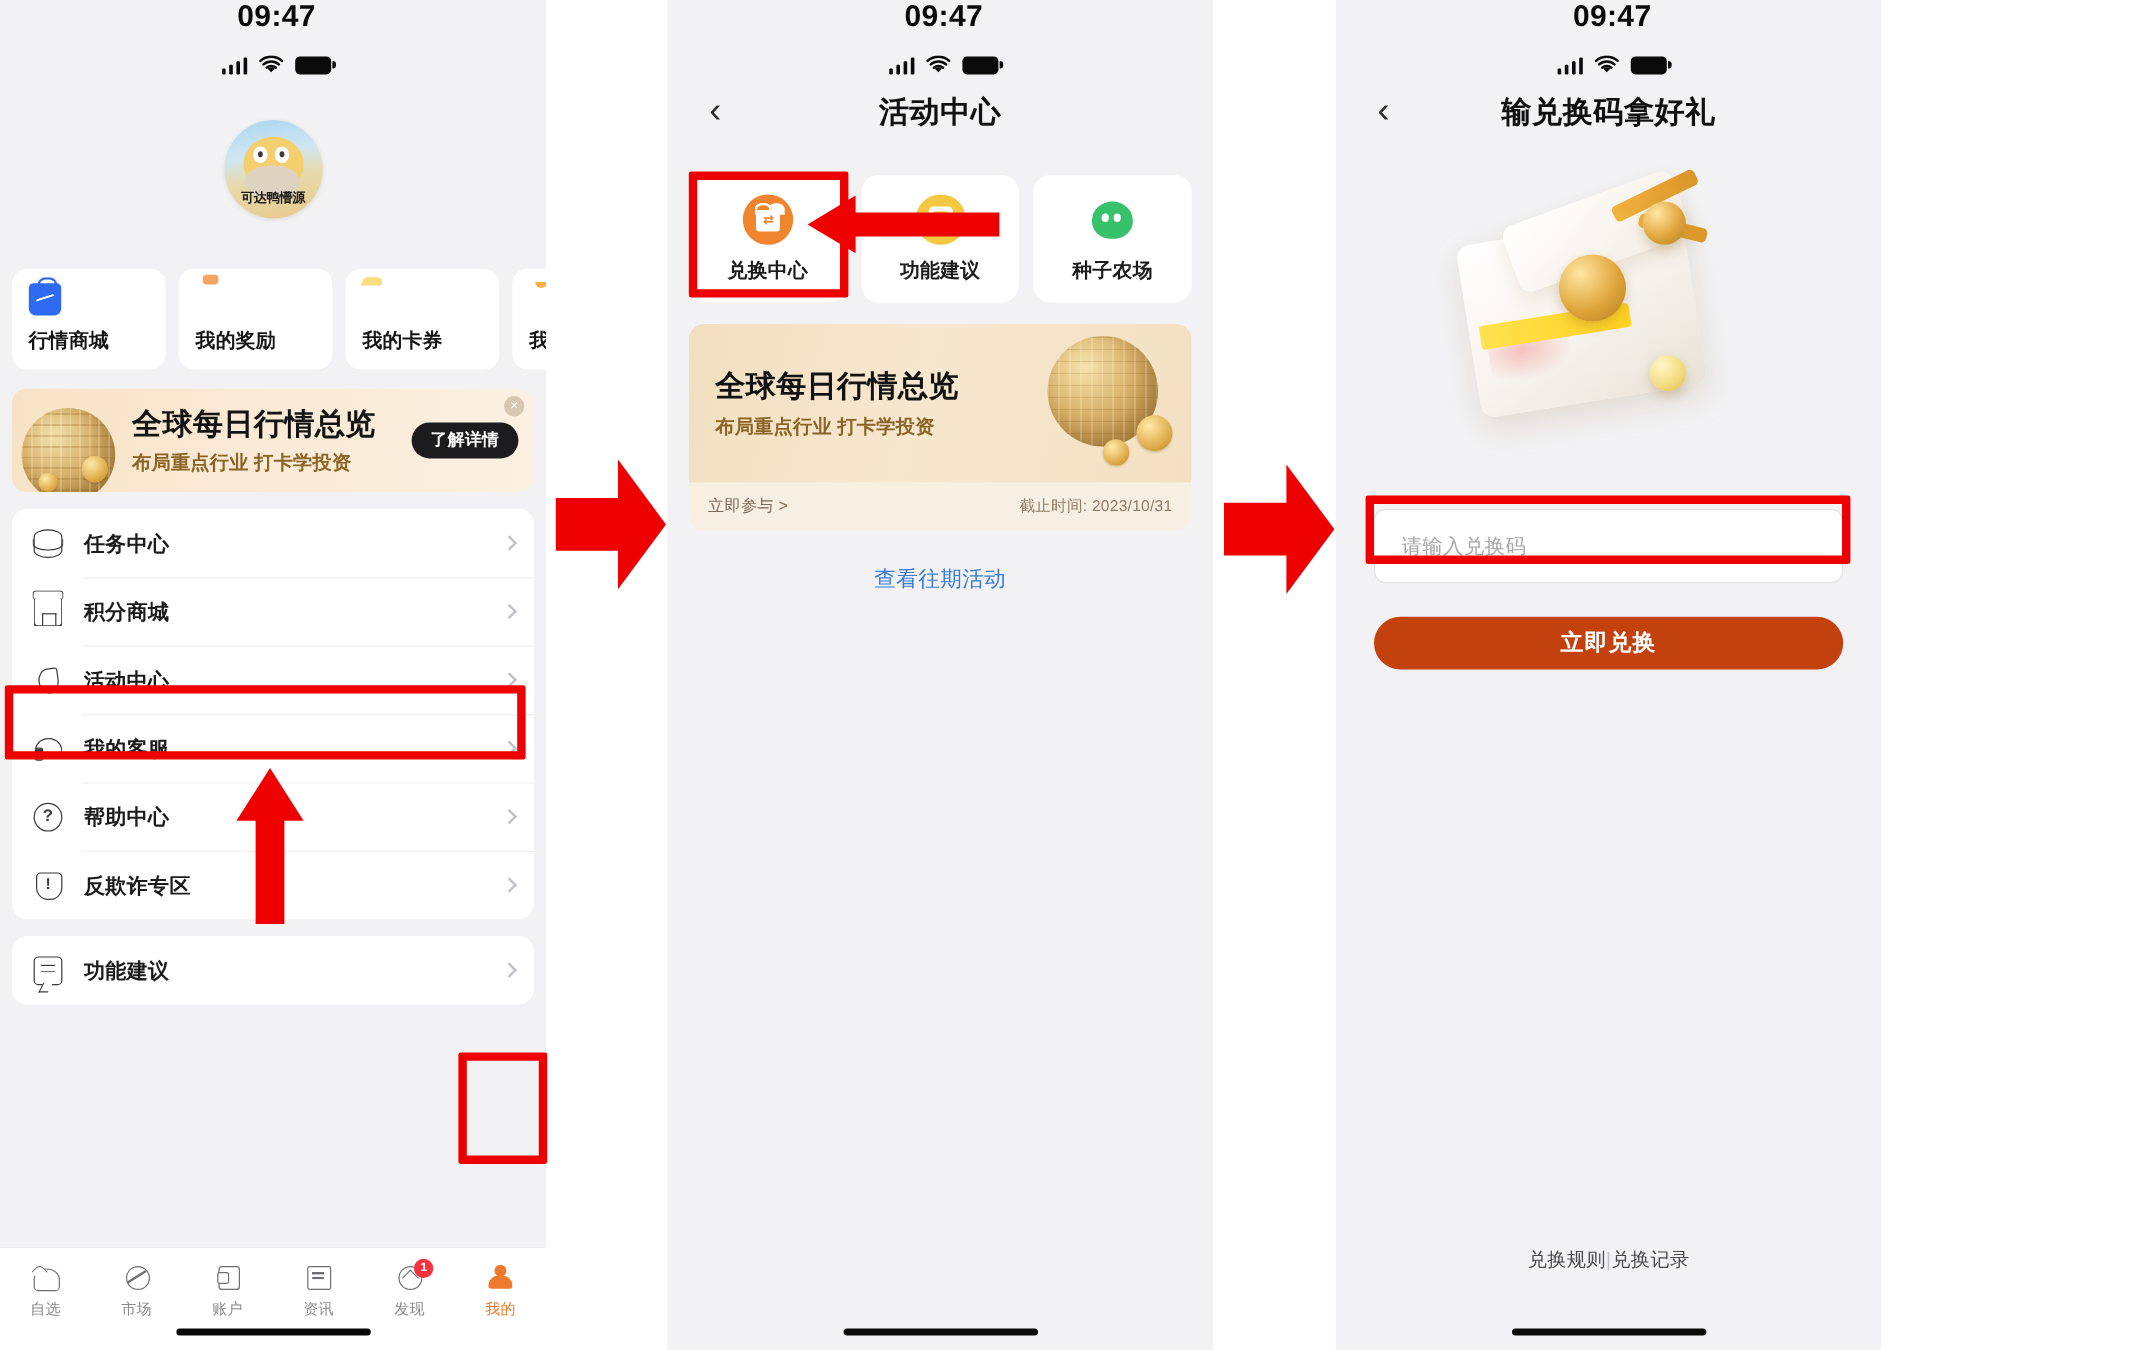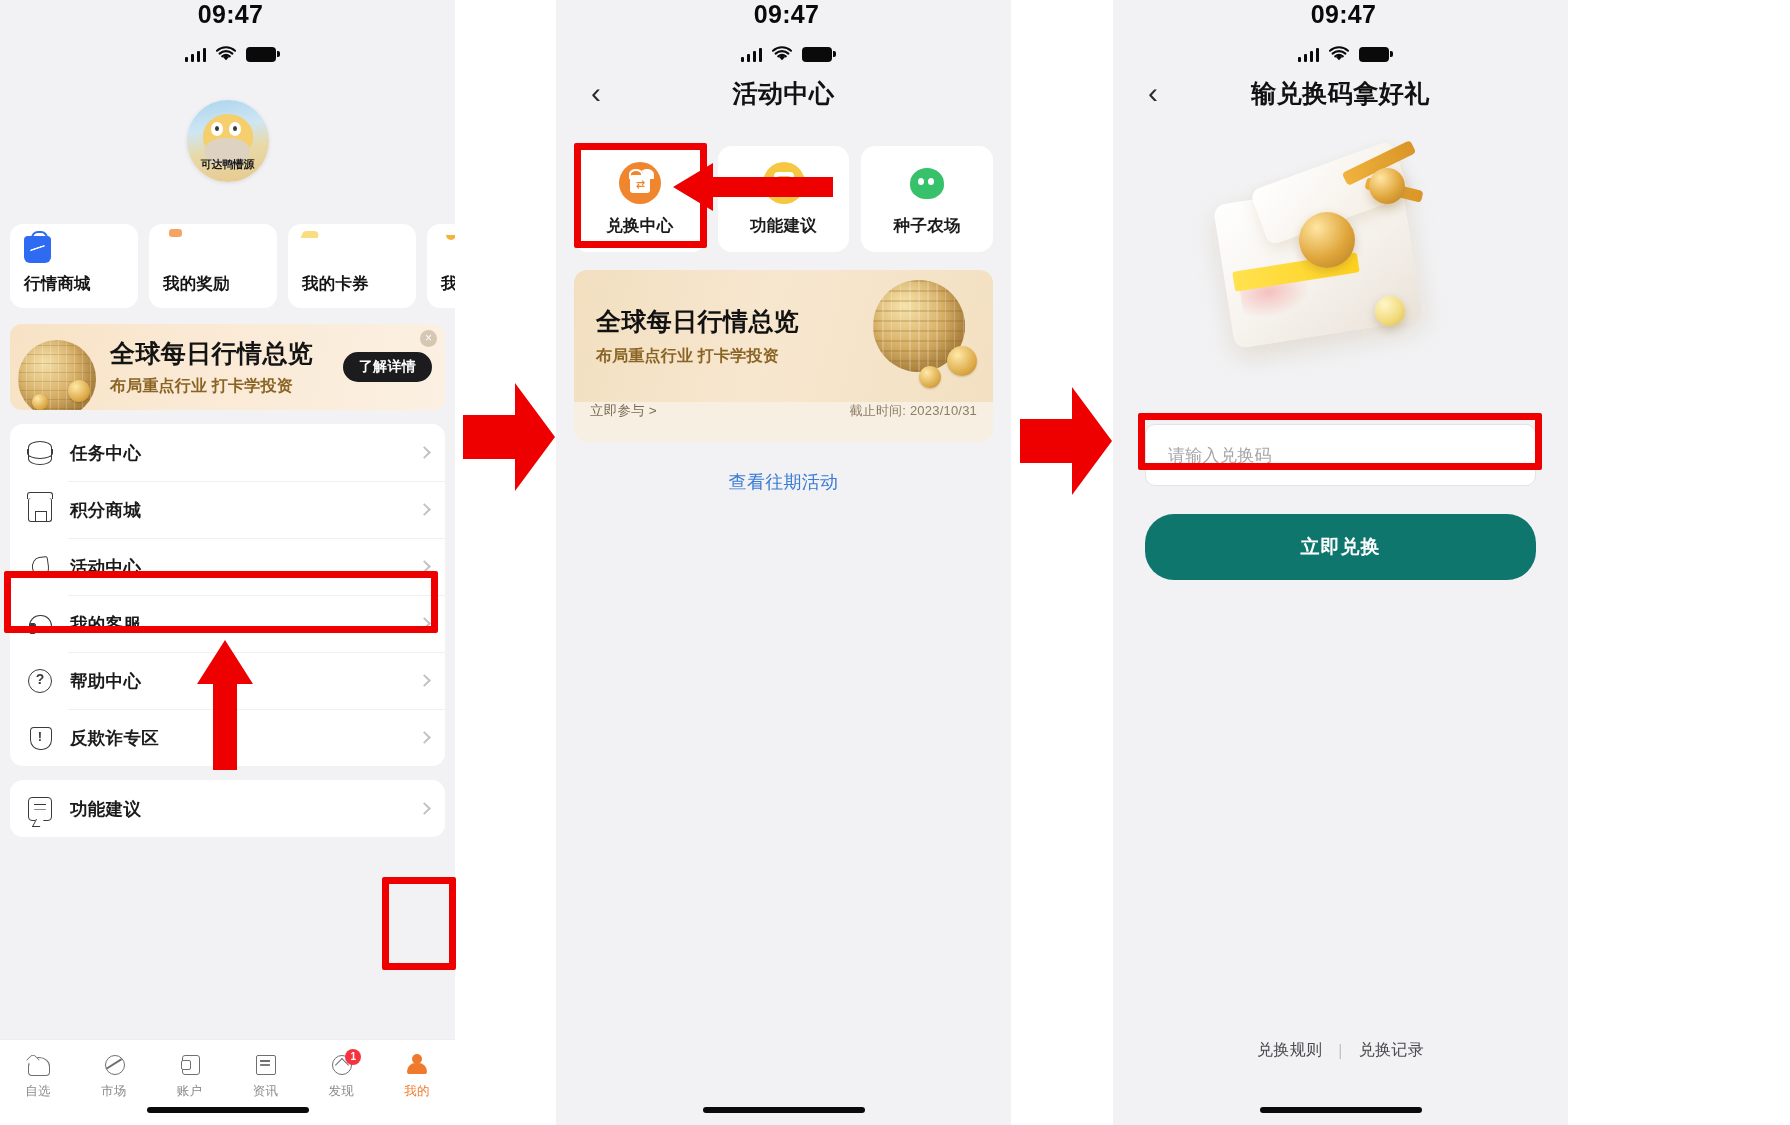--- a/index.html
+++ b/index.html
@@ -238,21 +238,21 @@
     background: radial-gradient(circle at 34% 28%, #f6e3ab 0%, #d9b269 45%, #a9813c 100%);
     box-shadow: inset -8px -8px 18px rgba(120,80,20,.38);
   }
   .bglobe::after{
     content:""; position:absolute; inset:0; border-radius:50%;
     background:
       repeating-linear-gradient(90deg, rgba(255,255,255,.2) 0 1.5px, transparent 1.5px 9px),
       repeating-linear-gradient(0deg, rgba(140,95,30,.24) 0 1.5px, transparent 1.5px 10px);
   }
   .bcard-foot{
-    height: 40px; display:flex; align-items:flex-start; justify-content:space-between;
+    height: 40px; display:flex; align-items:center; justify-content:space-between;
     padding: 0 16px; background:#f7efe2;
   }
   .bfoot-l{ font-size:13.5px; color:#7b6a55; letter-spacing:.2px;}
   .bfoot-r{ font-size:13px; color:#8d7c66; letter-spacing:.2px;}
   .past-link{
     text-align:center; margin-top: 28px; font-size:18px; color:#3a7bd5; font-weight:500;
     letter-spacing:.3px;
   }
 
   
@@ -287,27 +287,27 @@
   .gpink{ position:absolute; left: 128px; top: 150px; width: 70px; height: 42px;
     background: radial-gradient(ellipse at 40% 40%, rgba(242,150,150,.55), rgba(242,150,150,0) 70%);
     transform: rotate(-9deg); }
 
   .code-input{
     margin: 0 32px; height: 62px; background:#fff; border: 1px solid #e3e3e6;
     border-radius: 10px; display:flex; align-items:center; padding-left: 22px;
     font-size: 17px; color:#a5a5aa; letter-spacing:.3px;
   }
   .redeem-btn{
-    margin: 28px 32px 0; height: 66px; background:#0f766e; color:#fff;
+    margin: 28px 32px 0; height: 44px; background:#c2410c; color:#fff;
     border-radius: 29px; display:flex; align-items:center; justify-content:center;
     font-size: 19px; font-weight: 600; letter-spacing: 1px;
   }
   .p3-foot{
     position:absolute; left:0; right:0; bottom: 64px;
-    display:flex; align-items:center; justify-content:center; gap: 16px;
+    display:flex; align-items:center; justify-content:center; 
     font-size: 16px; color:#4a4a4e; letter-spacing:.3px;
   }
   .p3-foot .sep{ color:#c4c4c8; }
 
   
   .anno-rect{
     position:absolute; border: 7px solid #ef0000; border-radius: 2px; z-index: 40;
     pointer-events:none;
   }
   .arrow-right{ position:absolute; z-index: 41; }

